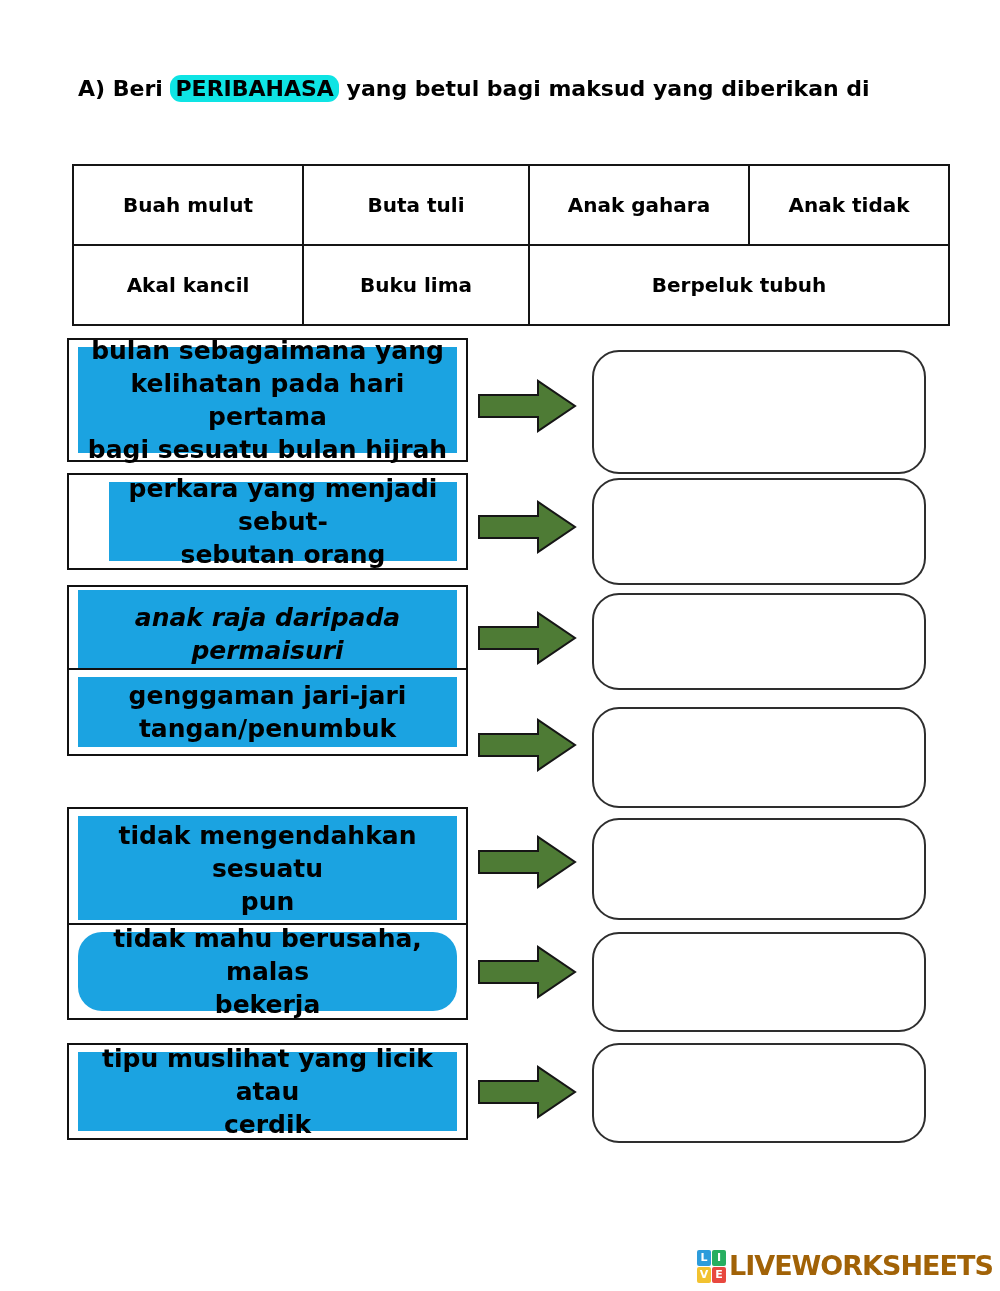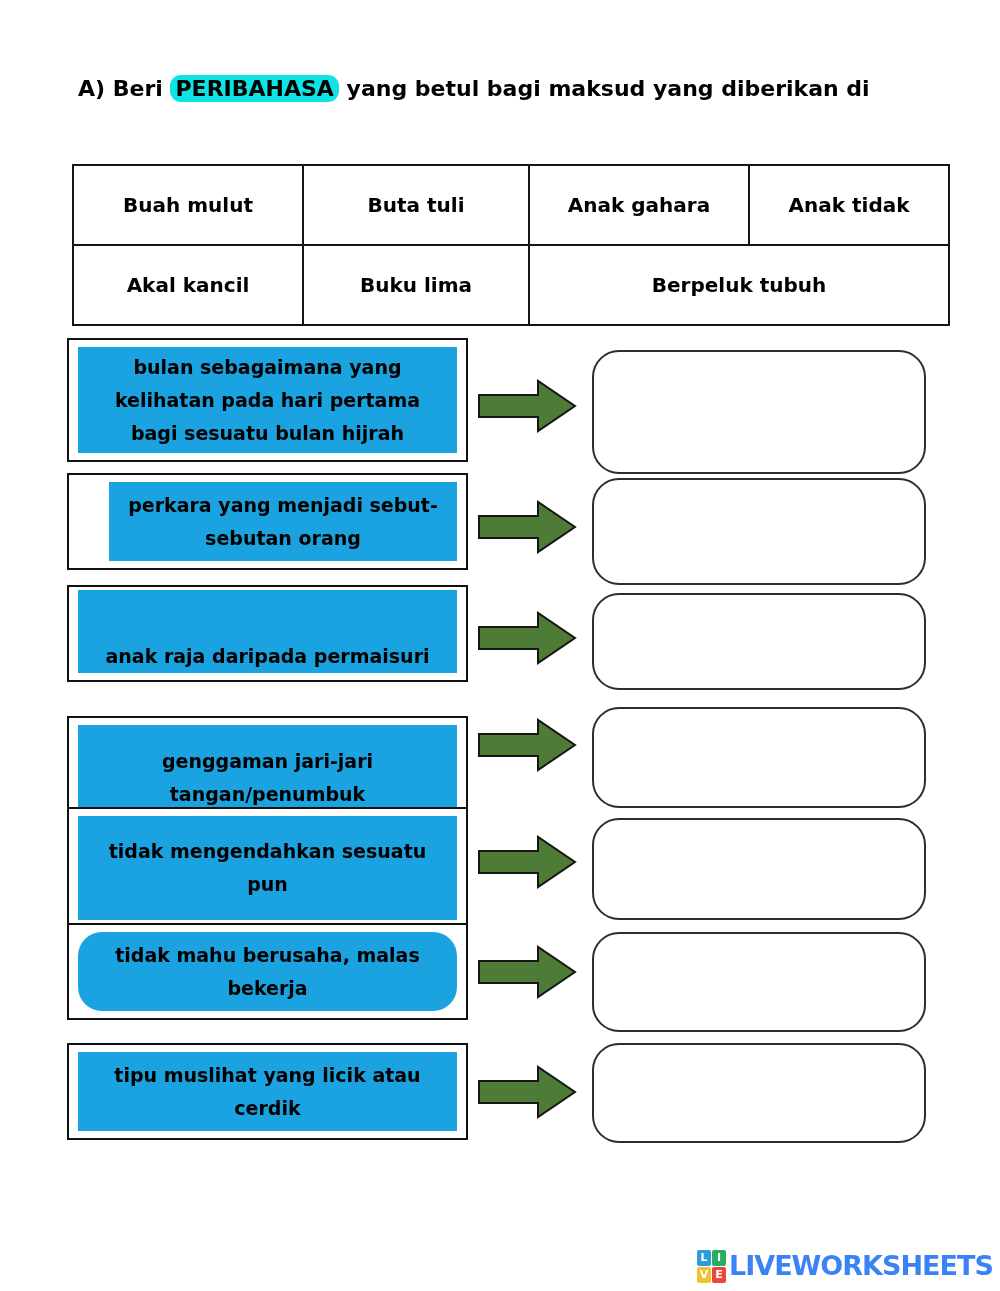--- a/index.html
+++ b/index.html
@@ -13,29 +13,29 @@
   .title .hl{padding:1px 5px;}
   .t-line2{padding-left:42px;}
 
   
   .bank{position:absolute;left:72px;top:164px;width:876px;border-collapse:collapse;table-layout:fixed;}
   .bank td{border:2px solid #151515;text-align:center;vertical-align:middle;font-weight:bold;font-size:20px;height:78px;padding:0;}
 
   
   .def{position:absolute;left:67px;width:401px;background:#fff;border:2.5px solid #111;box-sizing:border-box;}
   .def .blue{position:absolute;left:9px;right:9px;top:7px;bottom:7px;display:flex;align-items:center;justify-content:center;}
-  .deftext{font-weight:bold;font-size:19px;line-height:33px;text-align:center;white-space:pre-line;}
+  .deftext{font-weight:bold;font-size:25px;line-height:33px;text-align:center;white-space:pre-line;}
   .d1{top:338px;height:124px}
   .d2{top:473px;height:97px}
   .d3{top:585px;height:97px}
-  .d4{top:716px;height:123px}
+  .d4{top:668px;height:88px}
   .d5{top:807px;height:122px}
   .d6{top:923px;height:97px}
   .d7{top:1043px;height:97px}
-  .d3 .blue{top:3px;align-items:flex-end;}
+  .d3 .blue{top:3px;align-items:center;font-style:italic;}
   .d3 .deftext{padding-top:5px;}
   .strip{position:absolute;left:9px;right:9px;top:6px;height:9px;}
 
   
   .arrow{position:absolute;left:478px;width:100px;height:56px;}
   .arrow polygon{fill:#4E7B35;stroke:#161616;stroke-width:2;}
   .w1{top:378px}.w2{top:499px}.w3{top:610px}.w4{top:717px}.w5{top:834px}.w6{top:944px}.w7{top:1064px}
 
   
   .ans{position:absolute;left:592px;width:334px;background:#fff;border:2px solid #2e2e2e;border-radius:27px;box-sizing:border-box;}
@@ -44,21 +44,21 @@
   .a3{top:593px;height:97px}
   .a4{top:707px;height:101px}
   .a5{top:818px;height:102px}
   .a6{top:932px;height:100px}
   .a7{top:1043px;height:100px}
 
   
   .logo{position:absolute;left:697px;top:1249px;display:flex;align-items:center;gap:3px;}
   .logo-grid{display:grid;grid-template-columns:14px 14px;grid-auto-rows:16px;gap:1px;}
   .tile{display:flex;align-items:center;justify-content:center;color:#fff;font-size:11px;font-weight:bold;border-radius:2px;}
-  .logo-text{font-size:27px;font-weight:bold;color:#3b82f6;letter-spacing:-1px;line-height:34px;}
+  .logo-text{font-size:27px;font-weight:bold;color:#a16207;letter-spacing:-1px;line-height:34px;}
 </style>
 </head>
 <body>
 
 <div class="page">
 
   <div class="title">
     <div class="t-line1"><span>A) Beri </span><span class="hl" style="background-color: rgb(14, 228, 228); border-radius: 11px;">PERIBAHASA</span><span> yang betul bagi maksud yang diberikan di</span></div>
   </div>
 

